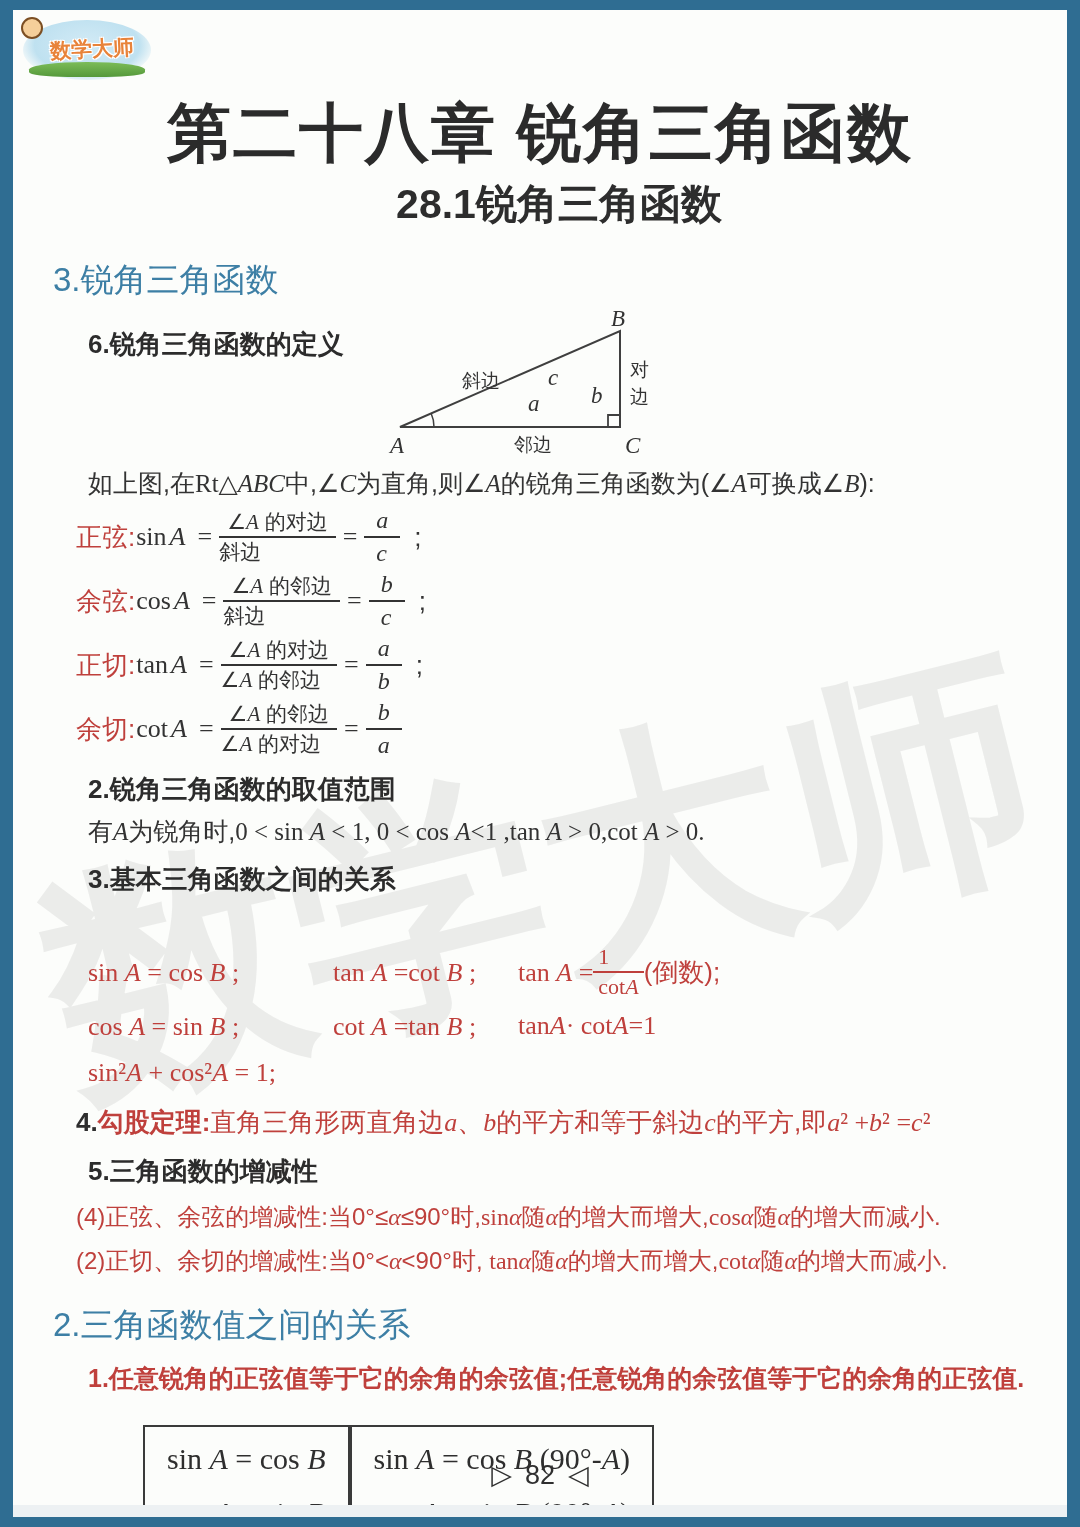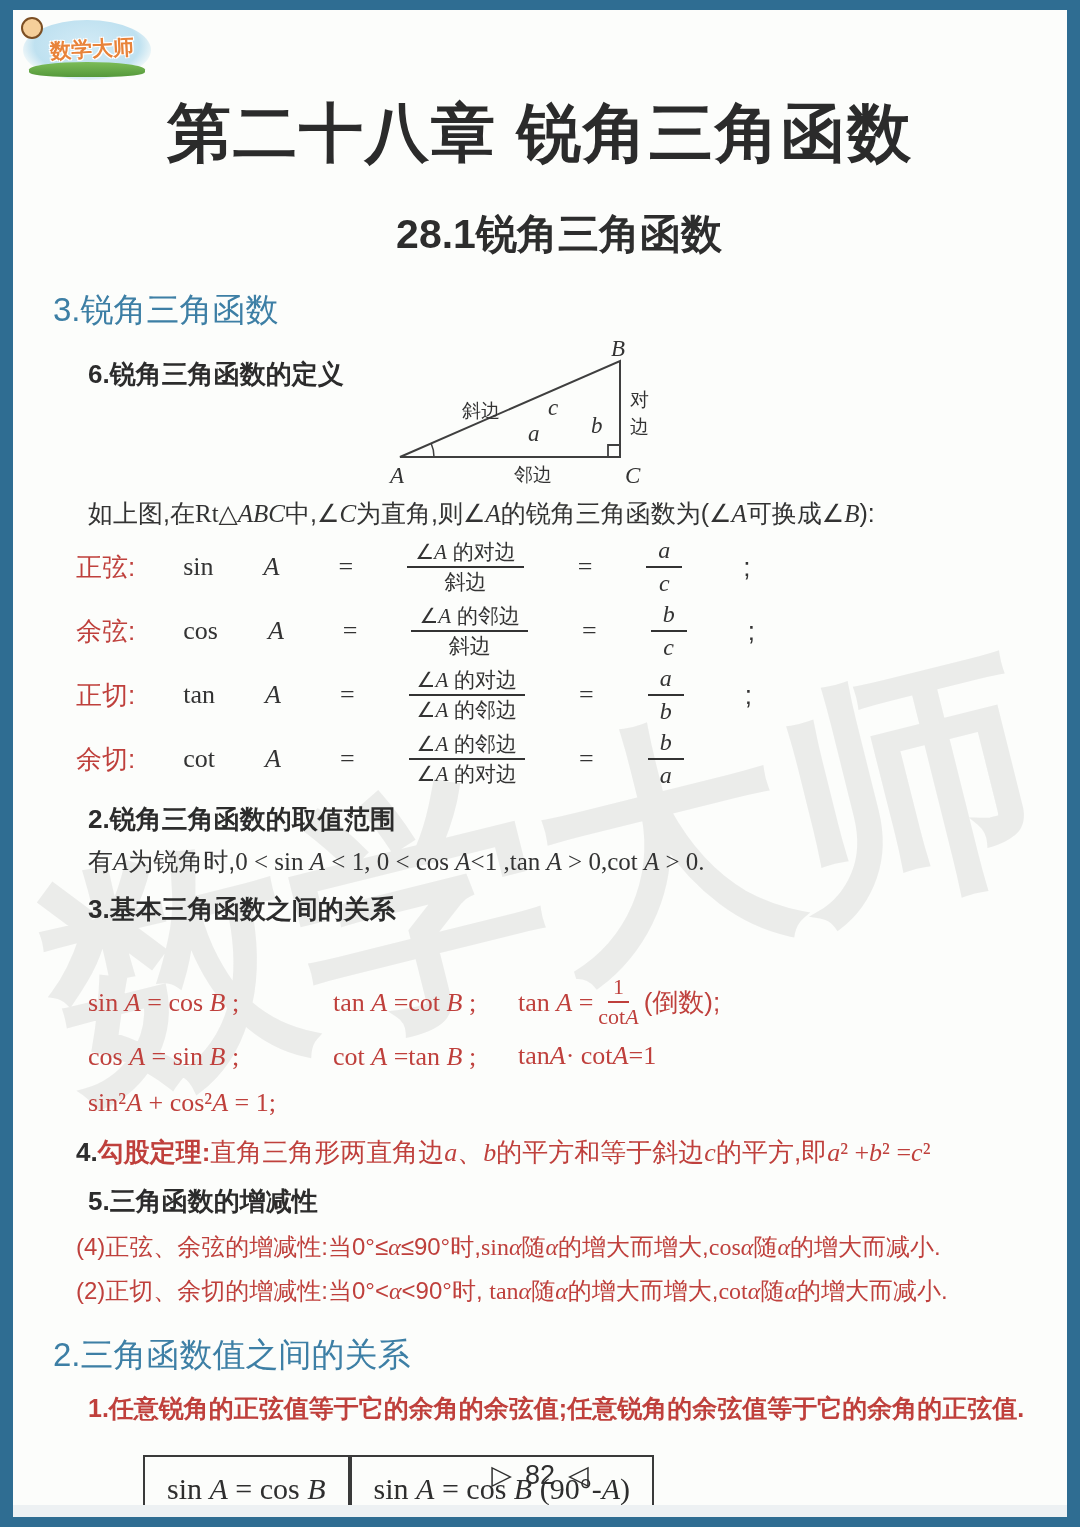--- a/index.html
+++ b/index.html
@@ -19,47 +19,47 @@
     background:radial-gradient(ellipse at 50% 42%, #d3ebf6 0%, #bfe1f0 58%, rgba(255,255,255,0) 78%); }
   .logo-grass { position:absolute; left:6px; right:6px; bottom:3px; height:15px;
     background:linear-gradient(#7cbc58,#55993b); border-radius:60% 60% 40% 40%; }
   .logo-face { position:absolute; left:-2px; top:-3px; width:22px; height:22px; background:#f5cf9a;
     border:2px solid #7c4f23; border-radius:50%; }
   .logo-text { position:absolute; left:54%; top:48%; transform:translate(-50%,-50%) rotate(-3deg);
     font-size:21px; font-weight:bold; color:#e8833a; white-space:nowrap;
     text-shadow:1px 1px 0 #fff,-1px -1px 0 #fff,1px -1px 0 #fff,-1px 1px 0 #fff; }
 
   .title { margin-top:80px; text-align:center; font-size:64px; font-weight:bold; color:#2b2b2b; letter-spacing:2px; }
-  .subtitle { margin-top:30px; text-align:center; font-size:41px; font-weight:bold; color:#2d2d2d;padding-left:38px; }
+  .subtitle { text-align:center; font-size:41px; font-weight:bold; color:#2d2d2d;padding-left:38px; }
 
   .content { position:relative; padding:0 35px; }
   h3.teal { margin:26px 0 6px 5px; font-size:33px; font-weight:normal; color:#3d7fa5; }
   h4.sub { margin:14px 0 8px 40px; font-size:26px; font-weight:bold; color:#2c2c2c; }
   .body { margin:8px 0 8px 40px; font-size:25px; color:#333; }
 
   .m { font-family:"Liberation Serif",serif; font-style:italic; }
   .f { font-family:"Liberation Serif",serif; }
   .b { font-weight:bold; }
   .db { color:#2e2e2e; font-weight:bold; }
   .red { color:#bf403c; }
 
   
   .def-row { display:flex; align-items:flex-start; margin:2px 0 0 40px; }
   .def-row h4 { margin:18px 0 0 0; font-size:26px; font-weight:bold; color:#2c2c2c; width:280px; flex:none; }
   .tri { margin-left:20px; flex:none; }
   .sv-it { font-family:"Liberation Serif",serif; font-style:italic; font-size:23px; fill:#333; }
   .sv-cn { font-family:"Liberation Sans",sans-serif; font-size:19px; fill:#333; }
 
   
-  .trig-def { display:flex; align-items:center; margin:2px 0 6px 28px; font-size:26px; height:58px; color:#333;gap:47px; }
+  .trig-def { display:flex; align-items:center; margin:2px 0 6px 28px; font-size:26px; height:58px; color:#333; }
   .trig-def .lbl { font-size:26px; }
   .trig-def .fn { margin-left:1px; }
   .trig-def .var { margin:0 5px 0 3px; }
   .trig-def .eq { margin:0 7px; }
-  .frac { display:inline-flex; flex-direction:column; align-items:center; vertical-align:middle; line-height:1.25; }
+  .frac { display:inline-flex; flex-direction:column; vertical-align:middle; line-height:1.25; }
   .frac .num { border-bottom:2px solid currentColor; padding:0 8px 1px; }
   .frac .den { padding-top:1px; }
   .frac.cn .num,.frac.cn .den { font-size:21px; }
   .frac.lit .num,.frac.lit .den { font-size:24px; padding:0 12px 1px; }
   .frac.lit .den { padding-top:0; }
   .trig-def .tail { margin-left:14px; }
 
   
   .rel-row { display:flex; align-items:center; margin-left:40px; font-size:26px; min-height:46px; }
   .rel-row .c1 { width:245px; flex:none; }

